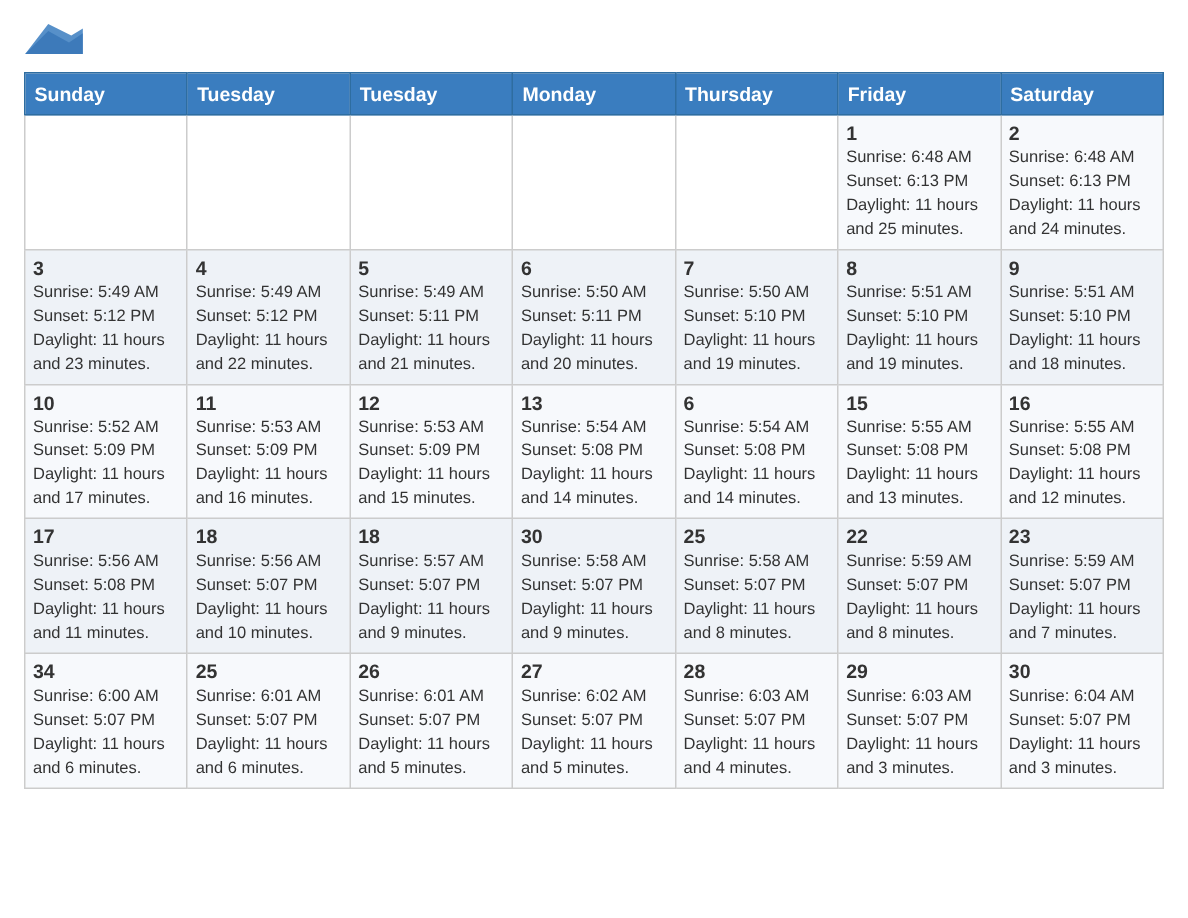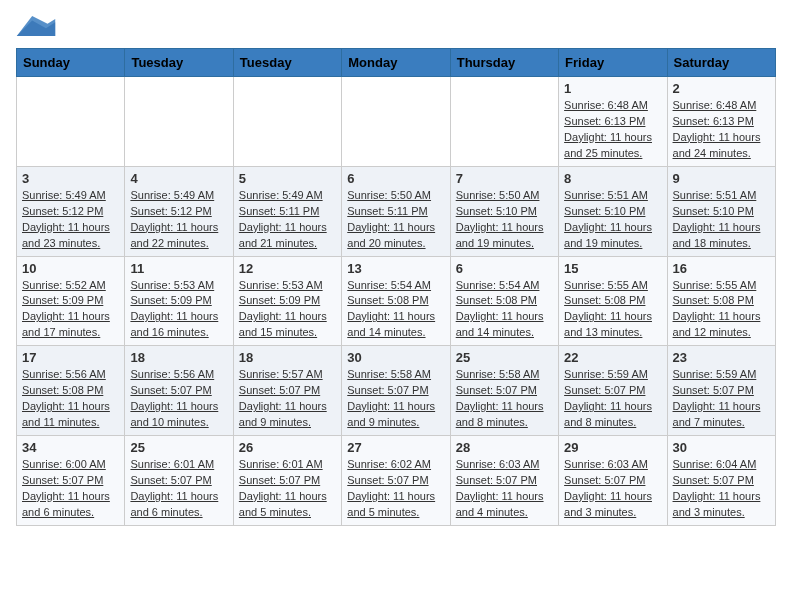--- a/index.html
+++ b/index.html
@@ -47,21 +47,21 @@
       font-size: 16px;
       color: #444;
     }
     .calendar {
       width: 100%;
       border-collapse: collapse;
       border: 1px solid #ccc;
     }
     .calendar th {
       background-color: #3a7dbf;
-      color: #000000;
+      color: #ffffff;
       font-size: 13px;
       font-weight: bold;
       padding: 6px 6px;
       text-align: left;
       border: 1px solid #2e6da0;
     }
     .calendar td {
       width: 108px;
       min-height: 80px;
       vertical-align: top;
@@ -73,21 +73,21 @@
     }
     .calendar tr:nth-child(odd) td { background: #f7f9fc; }
     .calendar tr:nth-child(even) td { background: #eef2f7; }
     .day-number {
       font-size: 13px;
       font-weight: bold;
       display: block;
       margin-bottom: 2px;
     }
     .empty { background: #fff !important; }
-    .cell-content { line-height: 1.45; text-decoration: underline; }
+    .cell-content { line-height: 1.45; }
   </style>
 </head>
 <body>
 
 <div class="header">
   <div class="logo">
     <svg class="logo-icon" viewBox="0 0 50 26" xmlns="http://www.w3.org/2000/svg">
       <polygon points="0,26 20,0 40,10 50,4 50,26" fill="#3a7dbf" opacity="0.85"></polygon>
       <polygon points="0,26 20,6 38,16 50,8 50,26" fill="#2b6cb0" opacity="0.6"></polygon>
     </svg>

